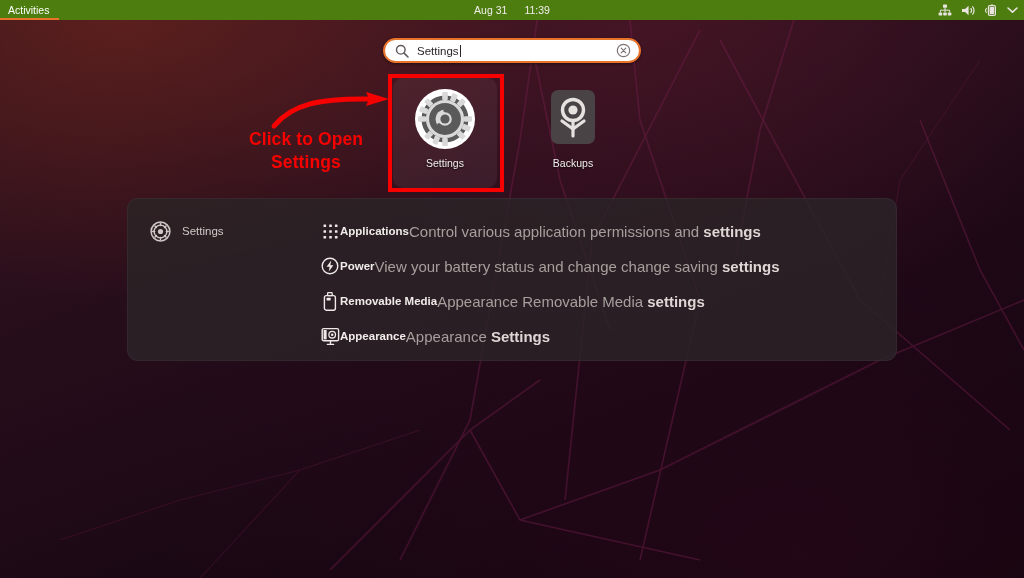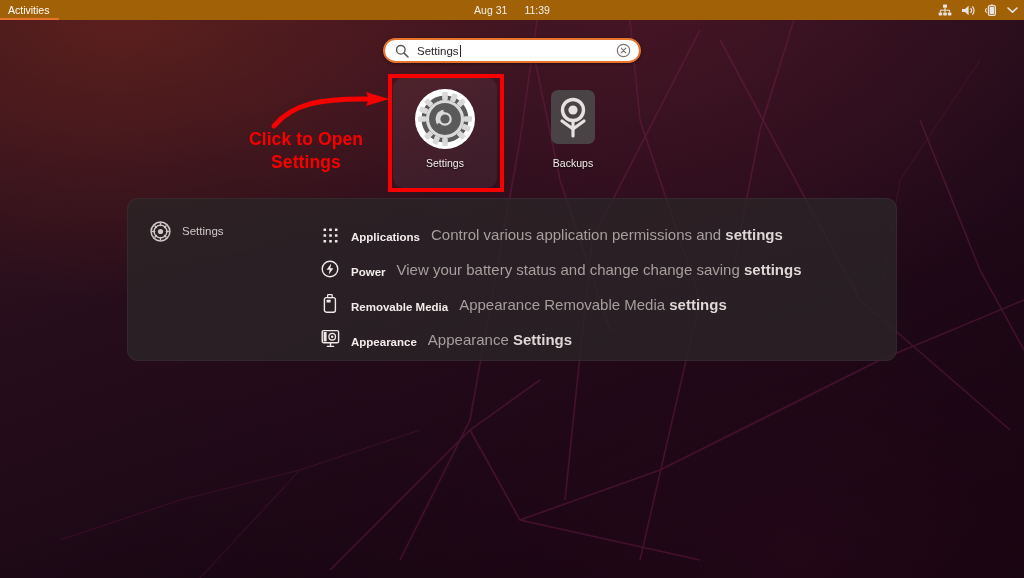--- a/index.html
+++ b/index.html
@@ -17,21 +17,21 @@
       radial-gradient(ellipse 620px 420px at 12% 2%, rgba(120,40,30,0.60) 0%, rgba(120,40,30,0) 68%),
       radial-gradient(ellipse 700px 480px at 62% 0%, rgba(92,26,44,0.55) 0%, rgba(92,26,44,0) 70%),
       radial-gradient(ellipse 900px 620px at 78% 96%, rgba(40,8,26,0.75) 0%, rgba(40,8,26,0) 72%),
       linear-gradient(160deg, #35141c 0%, #2a0f1c 28%, #200a18 55%, #140510 80%, #0b0208 100%);
   }
   #wallpaper svg{ position:absolute; left:0; top:0; }
 
   
   #topbar{
     position:absolute; left:0; top:0; width:1024px; height:20px;
-    background:#a16207; color:#e8e3e0;
+    background:#4d7c0f; color:#e8e3e0;
     display:flex; align-items:center; z-index:40;
     font-size:10.5px;
   }
   #activities{
     position:relative; height:20px; display:flex; align-items:center;
     padding:0 10px 0 8px; color:#ffffff; font-size:10.5px; cursor:pointer;
   }
   #activities::after{
     content:""; position:absolute; left:0; right:0; bottom:0; height:2px;
     background:#e8732b;
@@ -92,21 +92,21 @@
     background:rgba(42,36,39,0.80); border-radius:11px;
     border:1px solid rgba(255,255,255,0.045);
     z-index:20; display:flex;
   }
   #provider{
     width:162px; padding:22px 0 0 22px; display:flex; align-items:flex-start; gap:11px;
   }
   #provider-label{ color:#cfc8c6; font-size:11.5px; margin-top:4px; }
   #result-list{ flex:1; padding:20px 0 0 30px; }
   .result-row{
-    display:flex; align-items:flex-end; gap:11px; height:24px; margin-bottom:11px; cursor:pointer;
+    display:flex; align-items:center; gap:0; height:24px; margin-bottom:11px; cursor:pointer;
   }
   .result-icon{ width:20px; display:flex; justify-content:center; align-items:center; }
   .result-title{ color:#f1ecea; font-size:11.5px; font-weight:bold; white-space:nowrap; }
   .result-desc{ color:#a79f9d; font-size:15px; white-space:nowrap; }
   .result-desc b{ color:#ded7d5; font-weight:bold; }
 </style>
 </head>
 <body>
 
 <div id="wallpaper">

